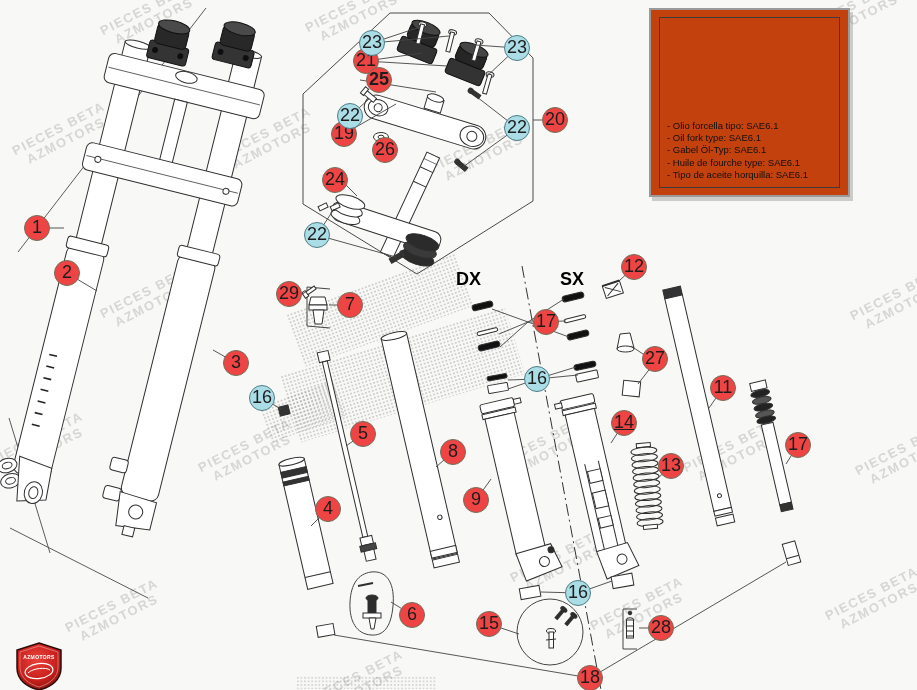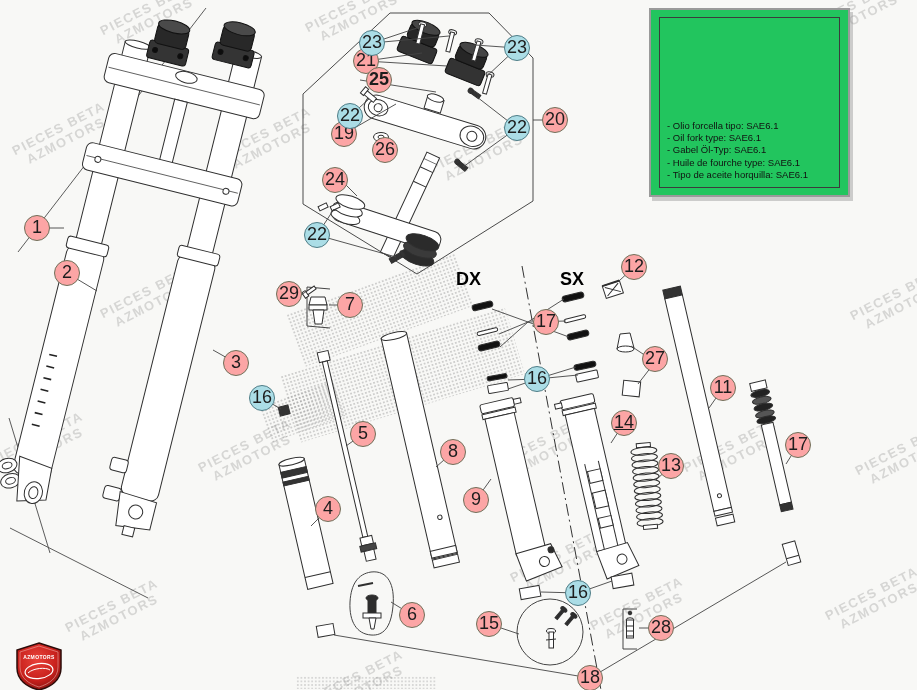--- a/index.html
+++ b/index.html
@@ -11,25 +11,25 @@
       color:rgba(125,125,125,0.28);font-size:13px;font-weight:bold;
       letter-spacing:1.5px;line-height:14px;white-space:nowrap;pointer-events:none;}
   .wm .l2{display:block;margin-left:9px;}
   
   .ht{position:absolute;background-image:radial-gradient(circle,#8a8a8a 0.8px,transparent 1.1px);
       background-size:3.6px 3.6px;opacity:.38;pointer-events:none;}
   
   .callout{position:absolute;width:26px;height:26px;border-radius:50%;
            border:1px solid #70705a;box-sizing:border-box;text-align:center;
            line-height:23px;font-size:18px;color:#1d1d1d;z-index:30;}
-  .callout.yl{background:#fca5a5;}
+  .callout.yl{background:#ef4444;}
   .callout.cy{background:#abdde6;border-color:#4f7d87;}
   
   #infoBox{position:absolute;left:649px;top:8px;width:197px;height:185px;
-           border:2px solid #9a9a9a;background:#22c55e;z-index:20;
+           border:2px solid #9a9a9a;background:#c2410c;z-index:20;
            box-shadow:3px 4px 0 rgba(150,150,150,.45);}
   #infoBoxInner{position:absolute;left:8px;top:7px;right:8px;bottom:7px;border:1px solid #3c3c3c;}
   #infoLines{position:absolute;left:7px;bottom:6px;font-size:9.5px;line-height:12.2px;color:#111;}
   
   .side-label{position:absolute;font-size:18px;font-weight:bold;color:#000000;z-index:25;}
   
   #logo{position:absolute;left:13px;top:642px;z-index:25;}
 </style>
 </head>
 <body>

